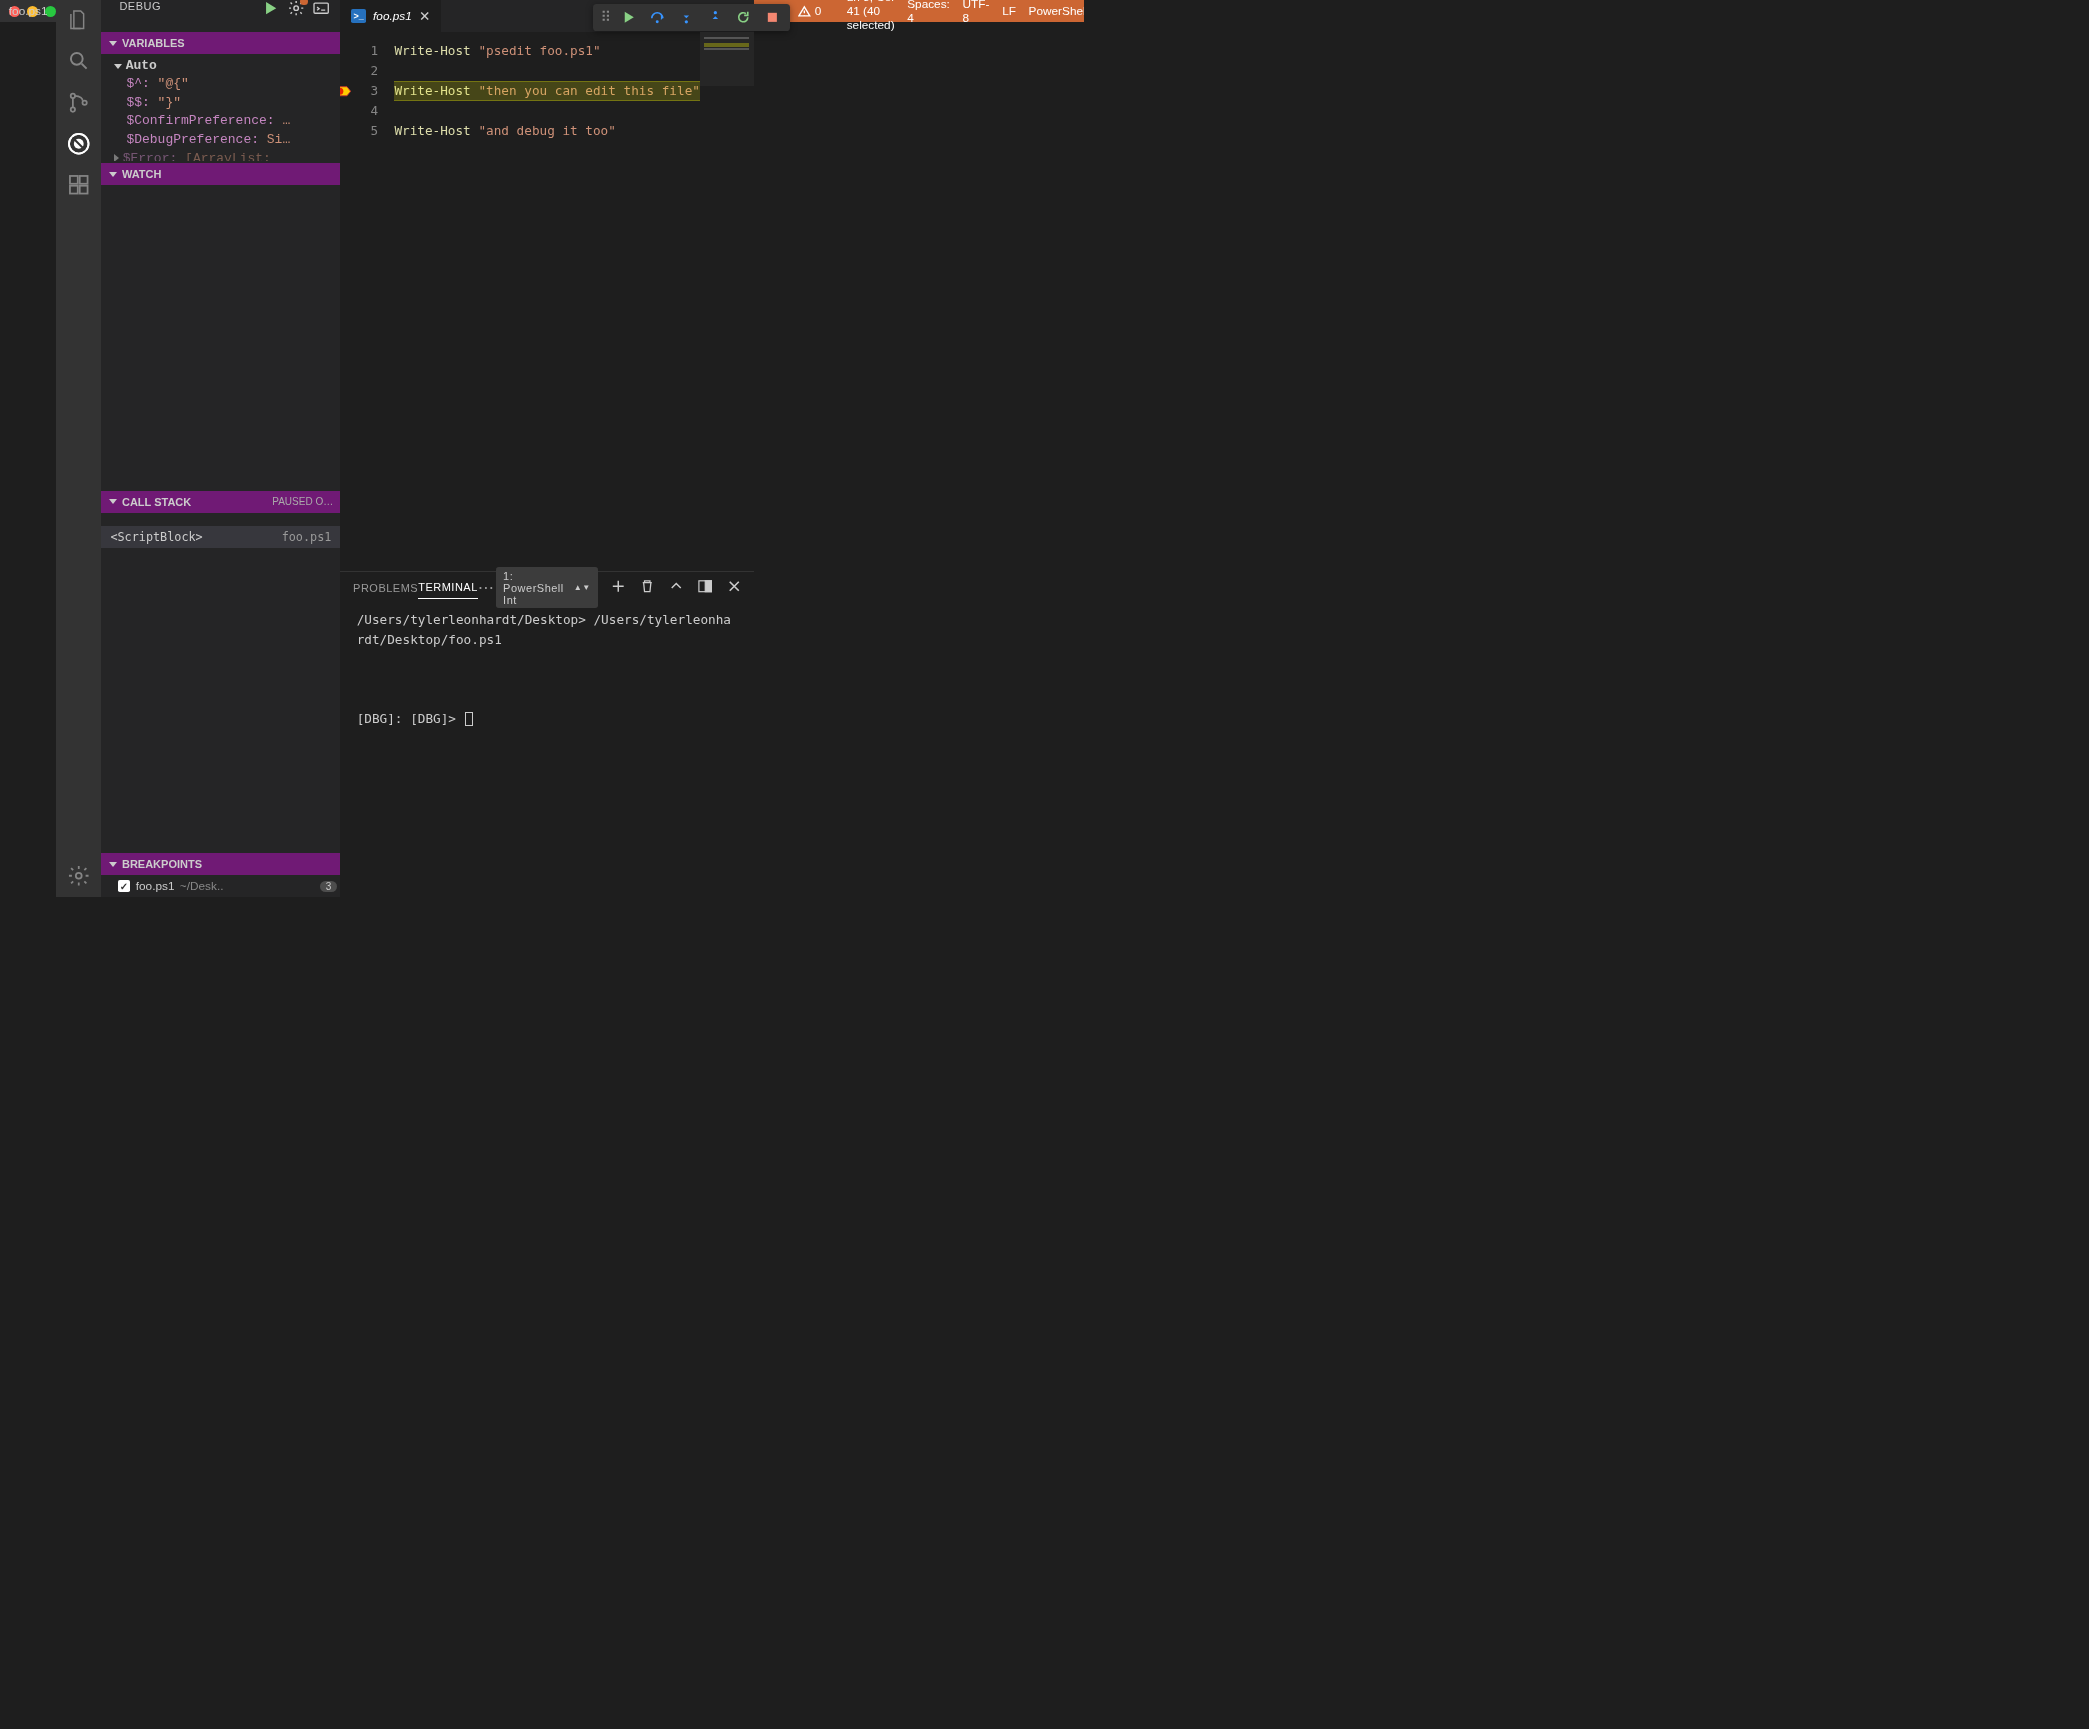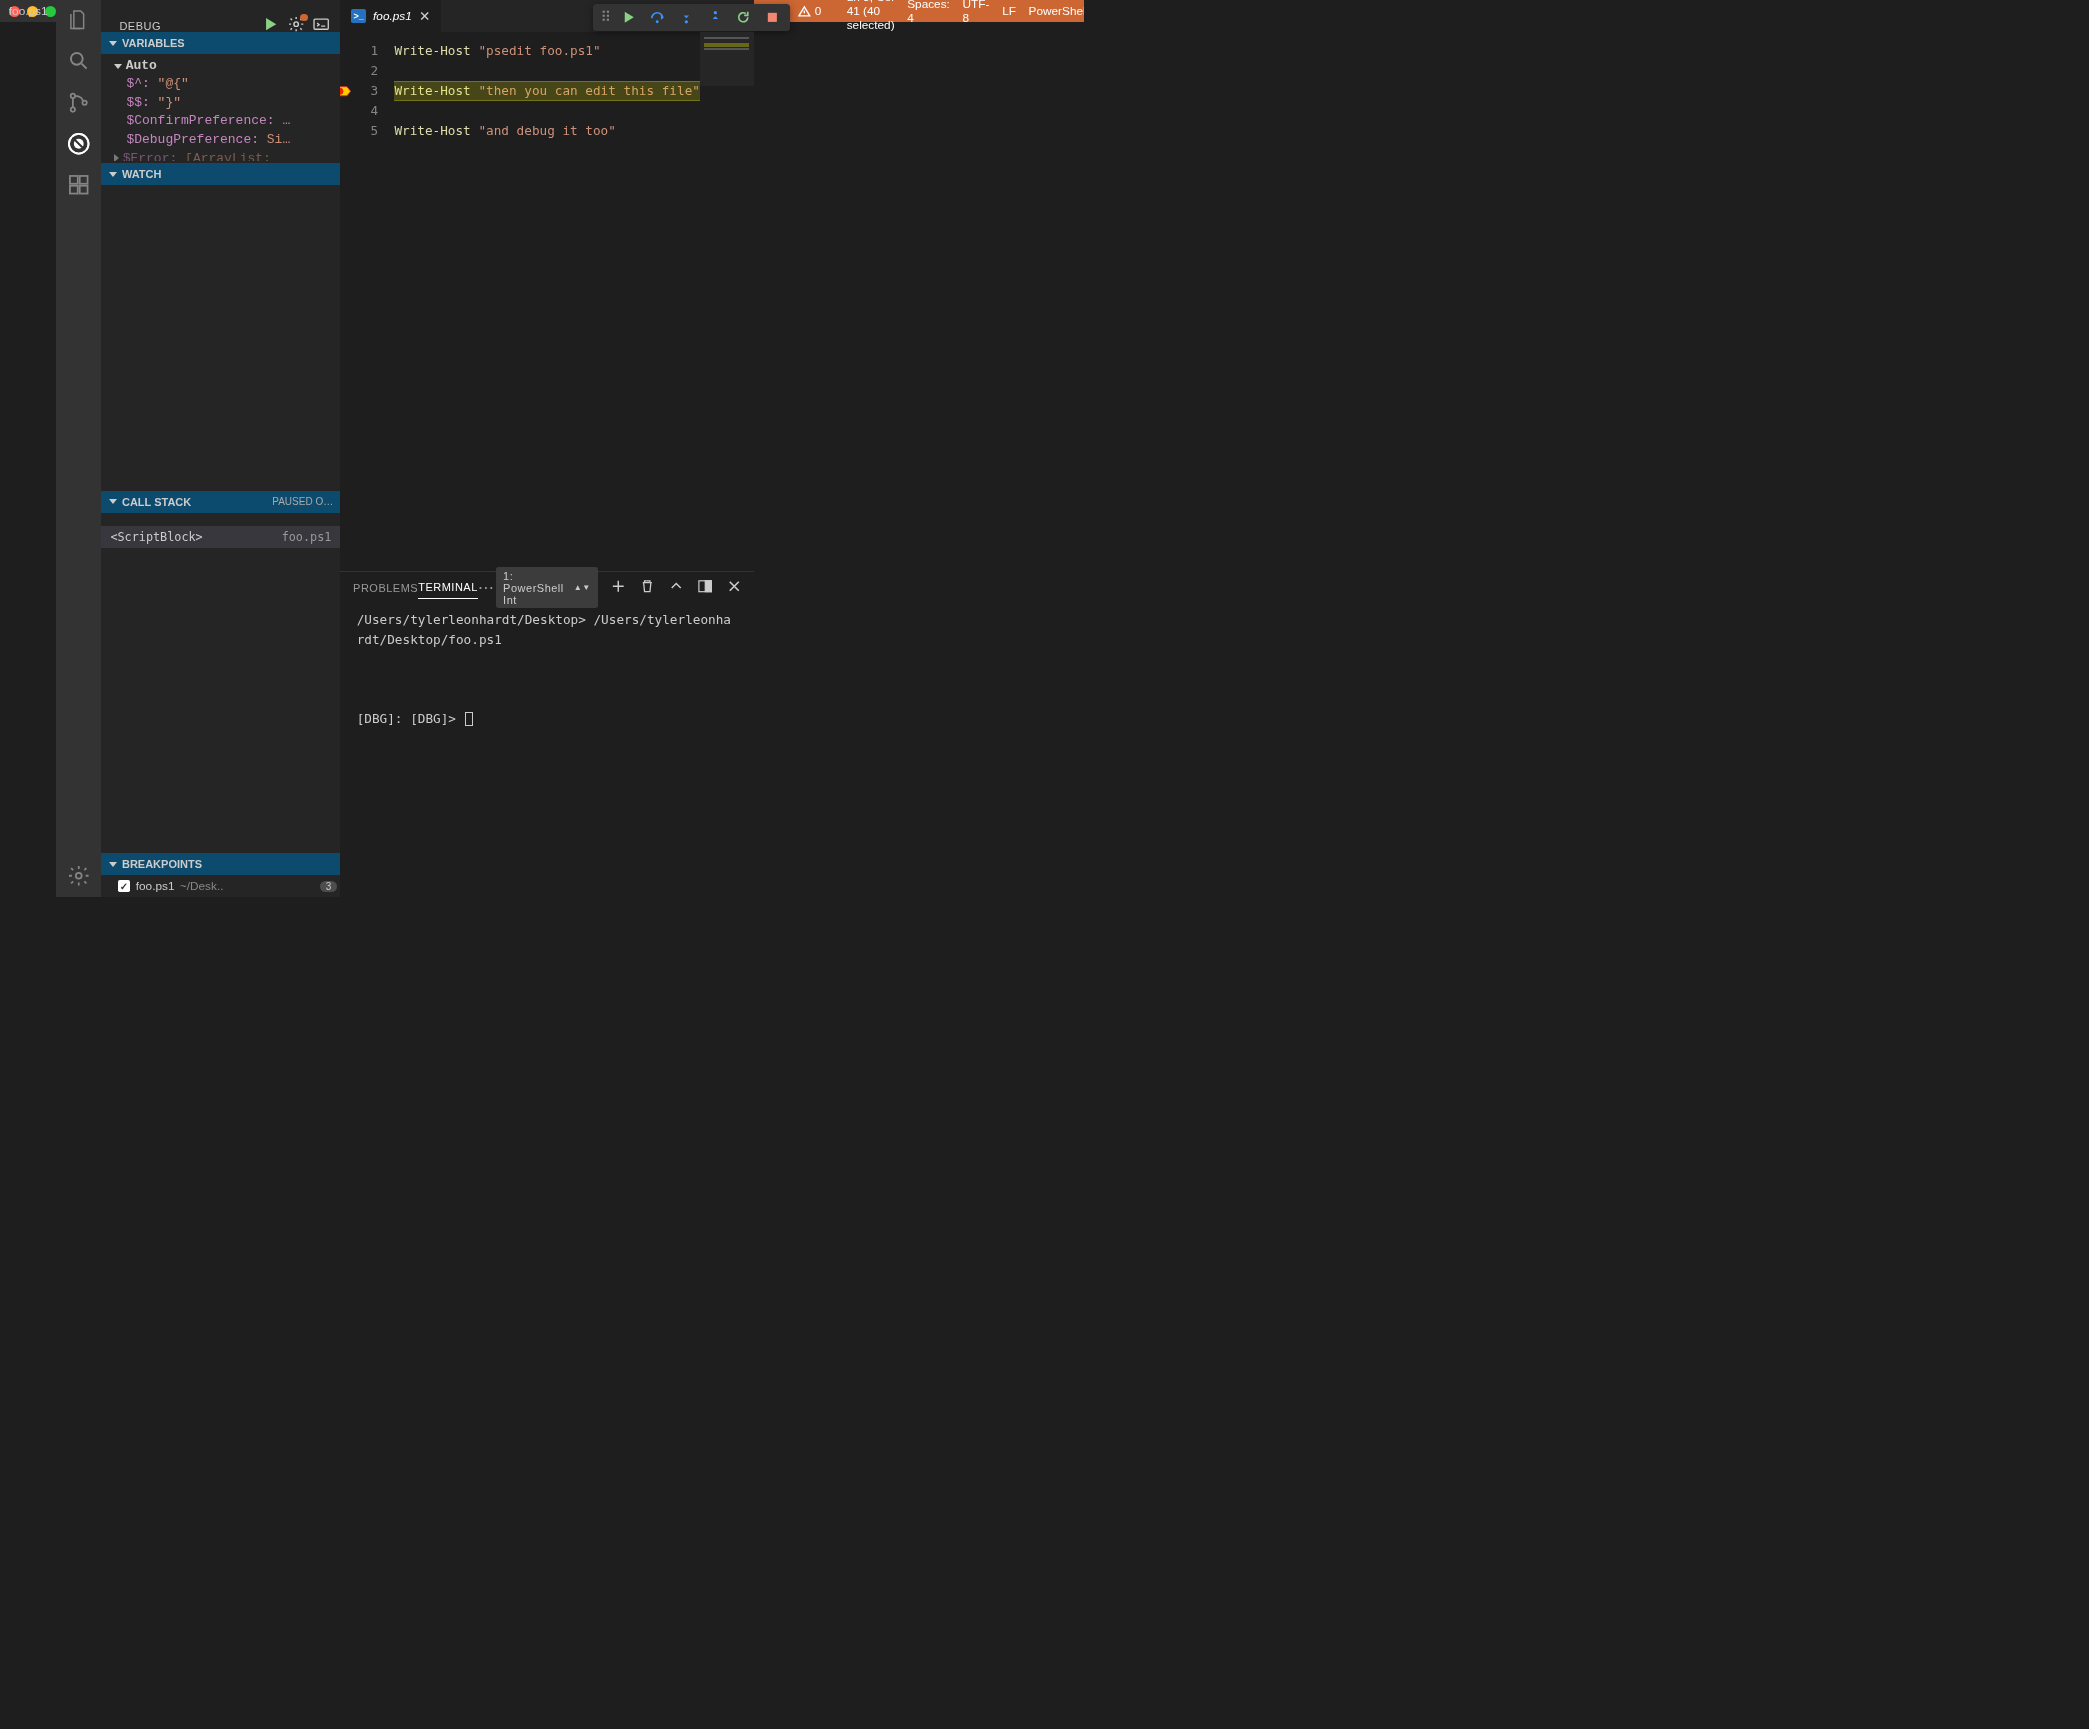--- a/index.html
+++ b/index.html
@@ -10,27 +10,27 @@
   .dot { width:11px; height:11px; border-radius:50%; }
   .dot.red{background:#ff5f57;} .dot.yellow{background:#febc2e;} .dot.green{background:#28c840;}
   .title { position:absolute; left:0; right:0; text-align:center; color:#ccc; font-size:11.8px; pointer-events:none;}
   .main { flex:1; display:flex; min-height:0; }
   .activitybar { width:45px; background:#333333; display:flex; flex-direction:column; align-items:center; padding-top:7.2px; gap:16.3px; }
   .activitybar .spacer{flex:1;}
   .act-icon { width:25px; height:25px; color:#858585; display:flex; align-items:center; justify-content:center; cursor:pointer;}
   .act-icon.active{ color:#fff; }
   .act-icon svg{ width:23.5px; height:23.5px; }
   .sidebar { width:239px; background:#252526; color:#ccc; display:flex; flex-direction:column; font-size:11.8px; overflow:hidden;}
-  .side-header{ height:32px; display:flex; align-items:flex-end; padding:0 11px 0 18px; gap:9px; color:#ccc; font-size:11px; letter-spacing:0.5px;}
+  .side-header{ height:32px; display:flex; align-items:flex-start; padding:0 11px 0 18px; gap:9px; color:#ccc; font-size:11px; letter-spacing:0.5px;}
   .side-header .lbl{ flex:0 0 auto; font-size:11px;}
   .side-header .gap{flex:1;}
   .icon-btn{ color:#ccc; cursor:pointer; display:flex; align-items:center;}
   .icon-btn svg{width:16.3px;height:16.3px;}
   .play{color:#89d185;}
-  .section-hdr{ height:22px; background:#0c4a6e; display:flex; align-items:center; padding:0 7.2px; gap:5.4px; font-size:11px; font-weight:700; color:#ccc; cursor:pointer;}
+  .section-hdr{ height:22px; background:#701a75; display:flex; align-items:center; padding:0 7.2px; gap:5.4px; font-size:11px; font-weight:700; color:#ccc; cursor:pointer;}
   .section-hdr .extra{ font-weight:400; color:#aaa; margin-left:auto; font-size:10px; white-space:nowrap; overflow:hidden; text-overflow:ellipsis; max-width:81px;}
   .tri{ width:0;height:0;border-left:4.5px solid transparent;border-right:4.5px solid transparent;border-top:5.4px solid #ccc; display:inline-block;}
   .tri.right{border-top:4.5px solid transparent;border-bottom:4.5px solid transparent;border-left:5.4px solid #ccc;border-right:none;}
   .var-body{ font-family: Liberation Mono, monospace; font-size:13px; padding:1.8px 0; overflow:hidden;}
   .var-row{ padding:1.8px 0 1.8px 25px; white-space:nowrap; overflow:hidden; text-overflow:ellipsis;}
   .var-row.head{ padding-left:12.7px; color:#ccc; font-weight:600;}
   .var-name{ color:#c586c0;}
   .var-val{ color:#ce9178;}
   .watch-body{ flex:1; min-height:36px;}
   .cs-row{ display:flex; align-items:center; height:22px; padding:0 9px; background:#37373d; font-family:Menlo,Consolas,monospace; font-size:11.8px;}

